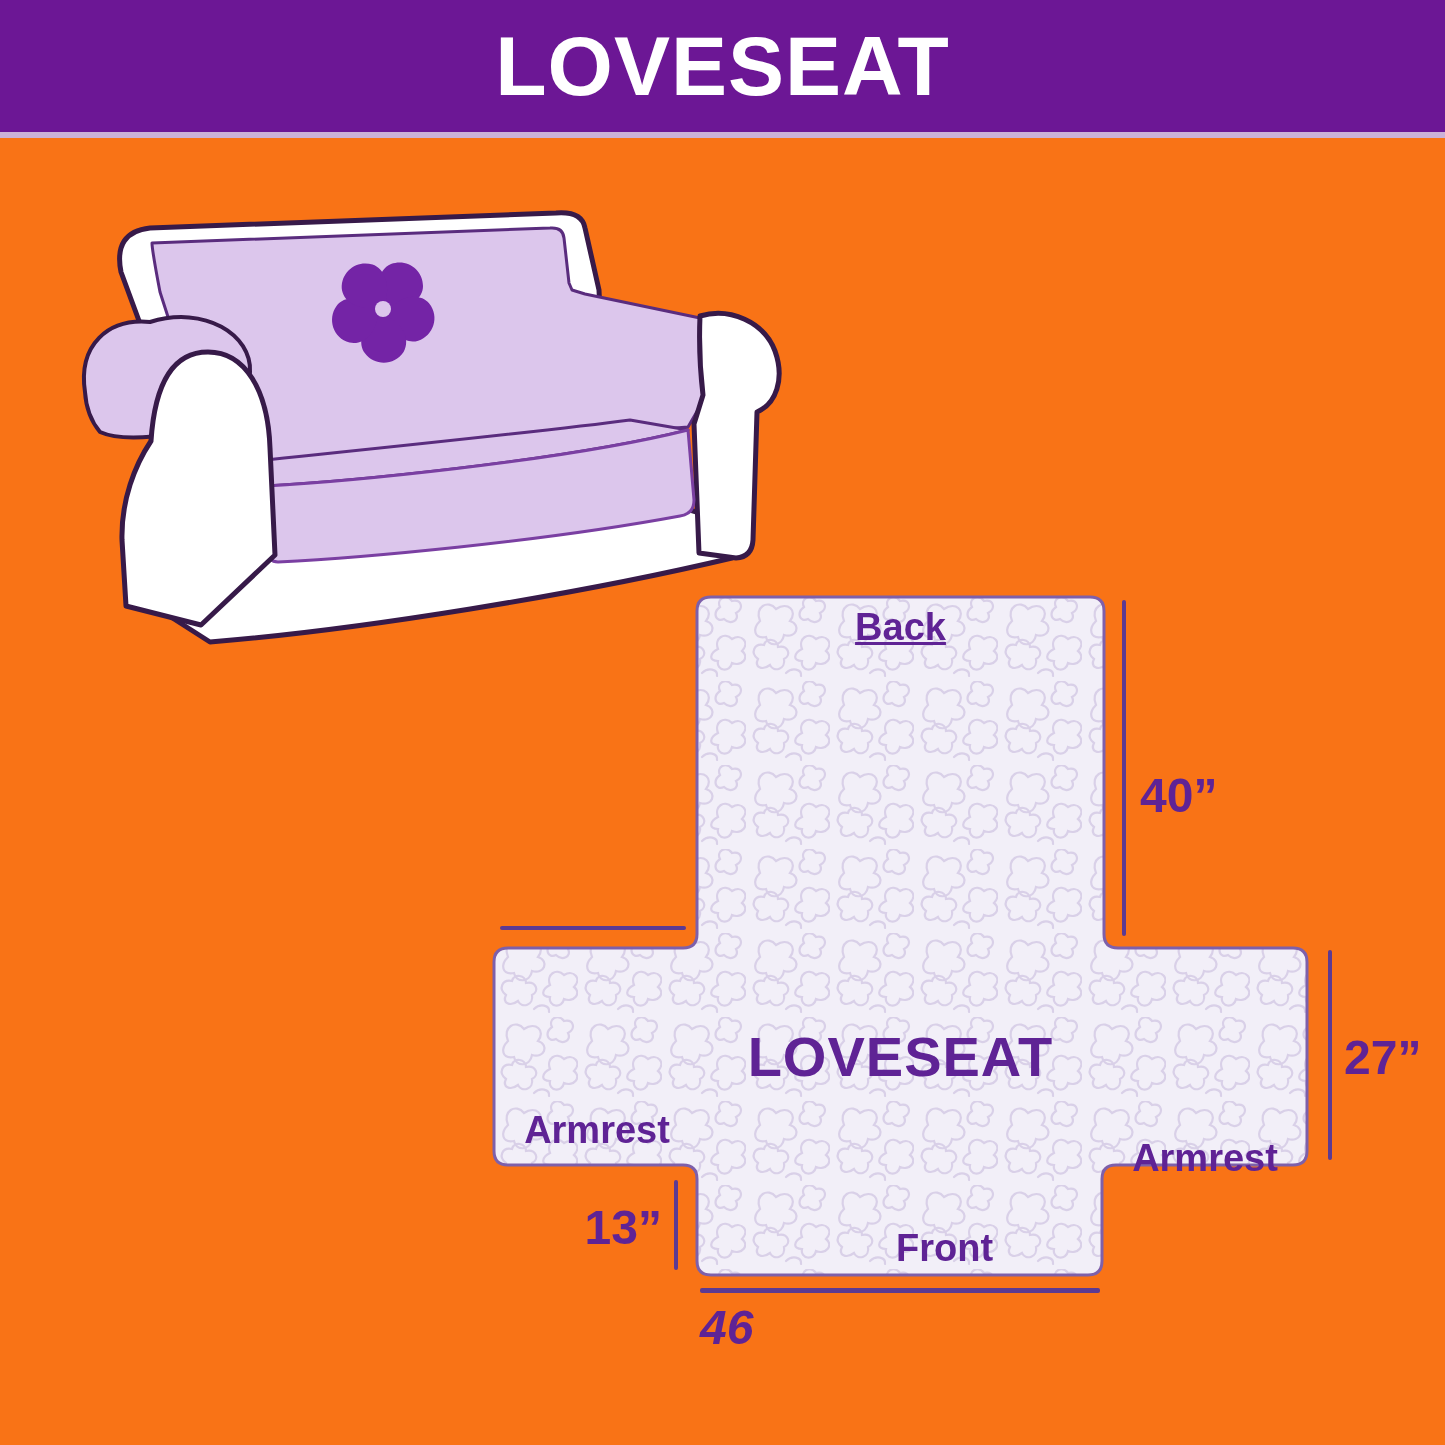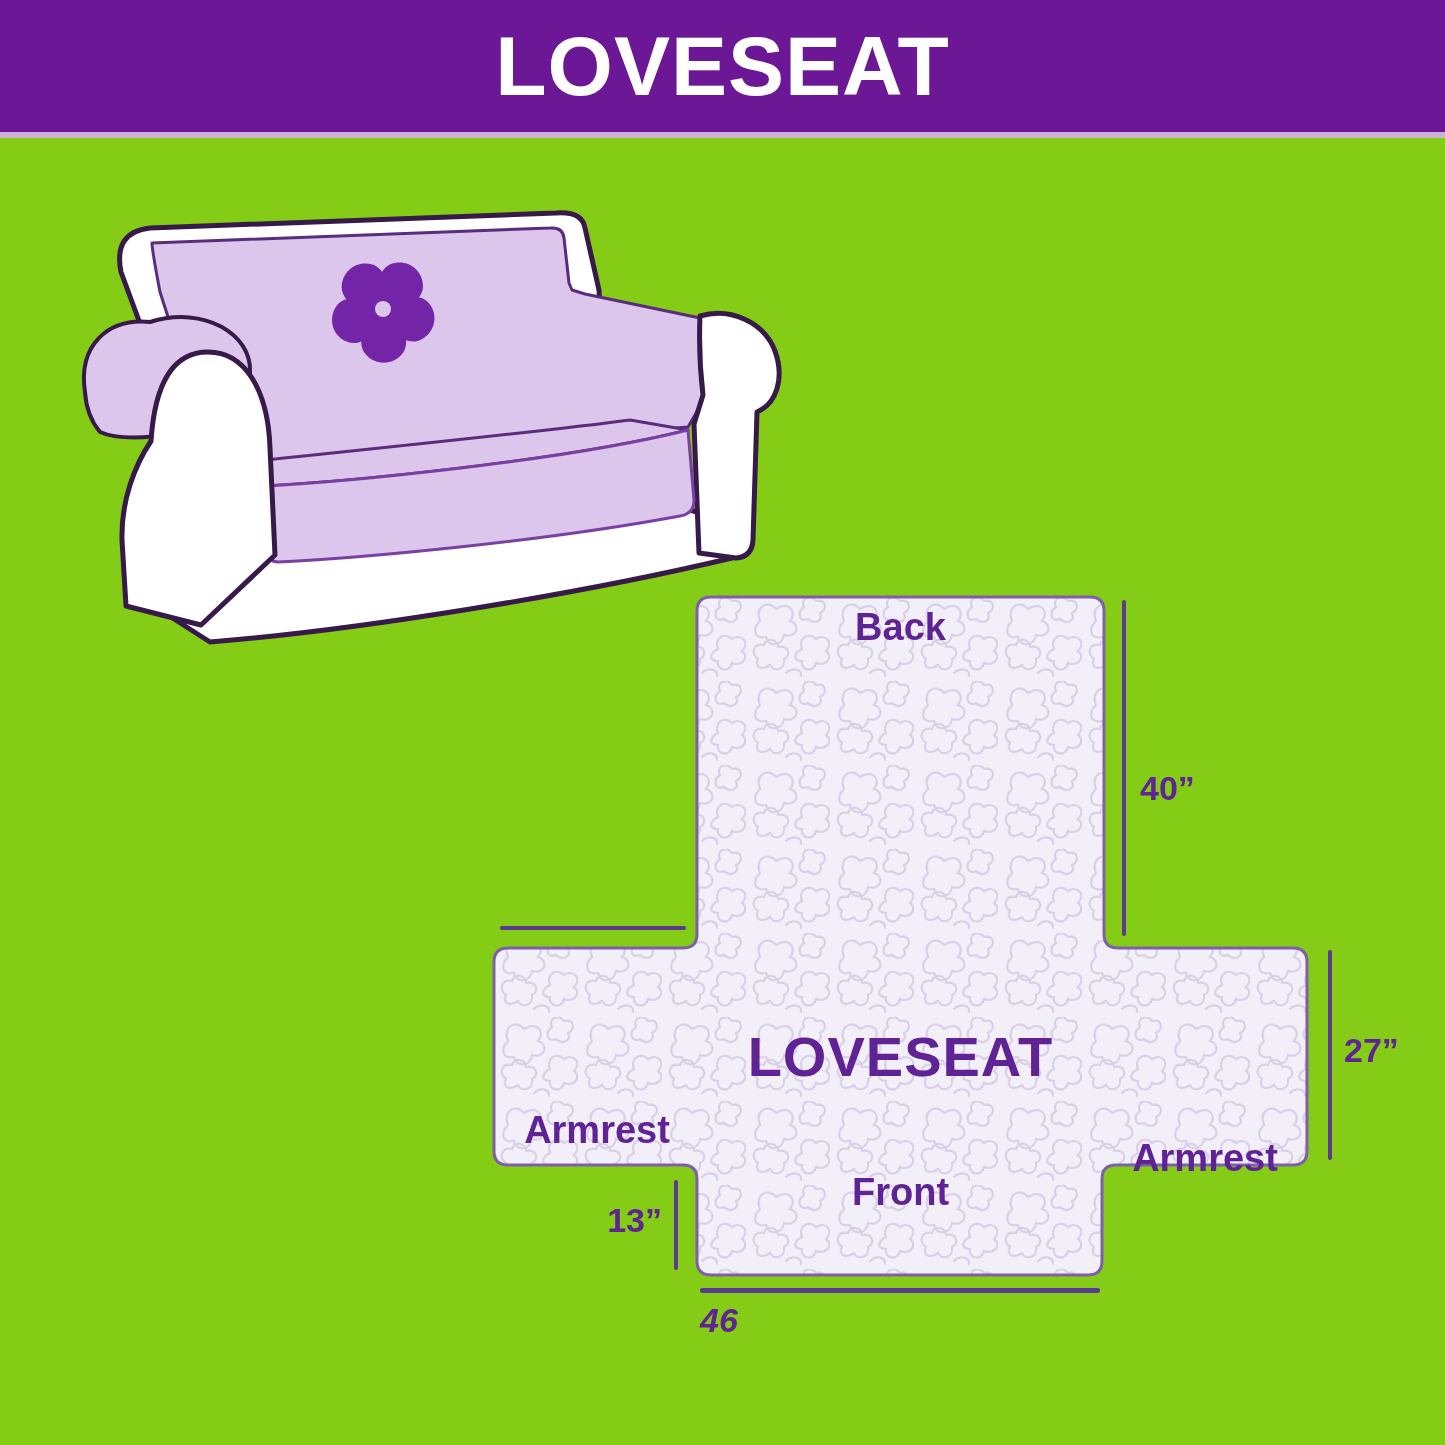--- a/index.html
+++ b/index.html
@@ -1,38 +1,38 @@
 <!DOCTYPE html>
 <html><head>
 <meta charset="utf-8">
 <style>
   html,body{margin:0;padding:0;background:#ffffff;}
   .canvas{
-    position:relative;width:1445px;height:1445px;background:#84cc16;overflow:hidden;
+    position:relative;width:1445px;height:1445px;background:#f97316;overflow:hidden;
     font-family:"Liberation Sans",sans-serif;
   }
   
   .banner{
     position:absolute;left:0;top:0;width:1445px;height:132px;
     background:#6C1795;border-bottom:6px solid #CBB2D8;
     display:flex;align-items:center;justify-content:center;
   }
   .banner h1{
     margin:0;color:#ffffff;font-size:84px;font-weight:700;letter-spacing:1px;line-height:1;
   }
   
   .sofa{position:absolute;left:60px;top:190px;width:740px;height:470px;}
   
   .diagram{position:absolute;left:0;top:0;width:1445px;height:1445px;pointer-events:none;}
   .cross-svg{position:absolute;left:494px;top:597px;width:813px;height:678px;overflow:visible;}
   .dlabel{
     position:absolute;color:#5F2395;font-weight:700;line-height:1.1;white-space:nowrap;
   }
   .inlabel{font-size:38px;text-align:center;}
-  .dimlabel{font-size:34px;}
+  .dimlabel{font-size:48px;}
   .dimline{position:absolute;background:#5C3A92;border-radius:2px;}
   .center-big{font-size:56px;letter-spacing:1px;}
 </style>
 </head>
 <body>
 
 <div class="canvas">
 
   <header class="banner">
     <h1>LOVESEAT</h1>
@@ -86,25 +86,25 @@
             <path d="M40,76 C46,70 56,72 55,79"></path>
           </g>
         </pattern>
       </defs>
       <path d="M 217,0 L 596,0 Q 610,0 610,14 L 610,337 Q 610,351 624,351 L 799,351 Q 813,351 813,365
                L 813,554 Q 813,568 799,568 L 622,568 Q 608,568 608,582 L 608,664 Q 608,678 594,678
                L 217,678 Q 203,678 203,664 L 203,582 Q 203,568 189,568 L 14,568 Q 0,568 0,554
                L 0,365 Q 0,351 14,351 L 189,351 Q 203,351 203,337 L 203,14 Q 203,0 217,0 Z" fill="url(#quilt)" stroke="#7E60AA" stroke-width="3" stroke-linejoin="round"></path>
     </svg>
 
-    <div class="dlabel inlabel" style="left:697px;top:607px;width:407px;">Back</div>
+    <div class="dlabel inlabel" style="left:697px;top:607px;width:407px;text-decoration:underline;">Back</div>
     <div class="dlabel inlabel center-big" style="left:697px;top:1026px;width:407px;">LOVESEAT</div>
     <div class="dlabel inlabel" style="left:494px;top:1110px;width:206px;">Armrest</div>
     <div class="dlabel inlabel" style="left:1102px;top:1138px;width:206px;">Armrest</div>
-    <div class="dlabel inlabel" style="left:697px;top:1172px;width:407px;">Front</div>
+    <div class="dlabel inlabel" style="left:697px;top:1228px;width:407px;padding-left:44px;">Front</div>
 
     <div class="dimline" style="left:1122px;top:600px;width:4px;height:336px;"></div>
     <div class="dlabel dimlabel" style="left:1140px;top:770px;">40”</div>
 
     <div class="dimline" style="left:500px;top:926px;width:186px;height:4px;"></div>
 
     <div class="dimline" style="left:1328px;top:950px;width:4px;height:210px;"></div>
     <div class="dlabel dimlabel" style="left:1344px;top:1032px;">27”</div>
 
     <div class="dimline" style="left:674px;top:1180px;width:4px;height:90px;"></div>

